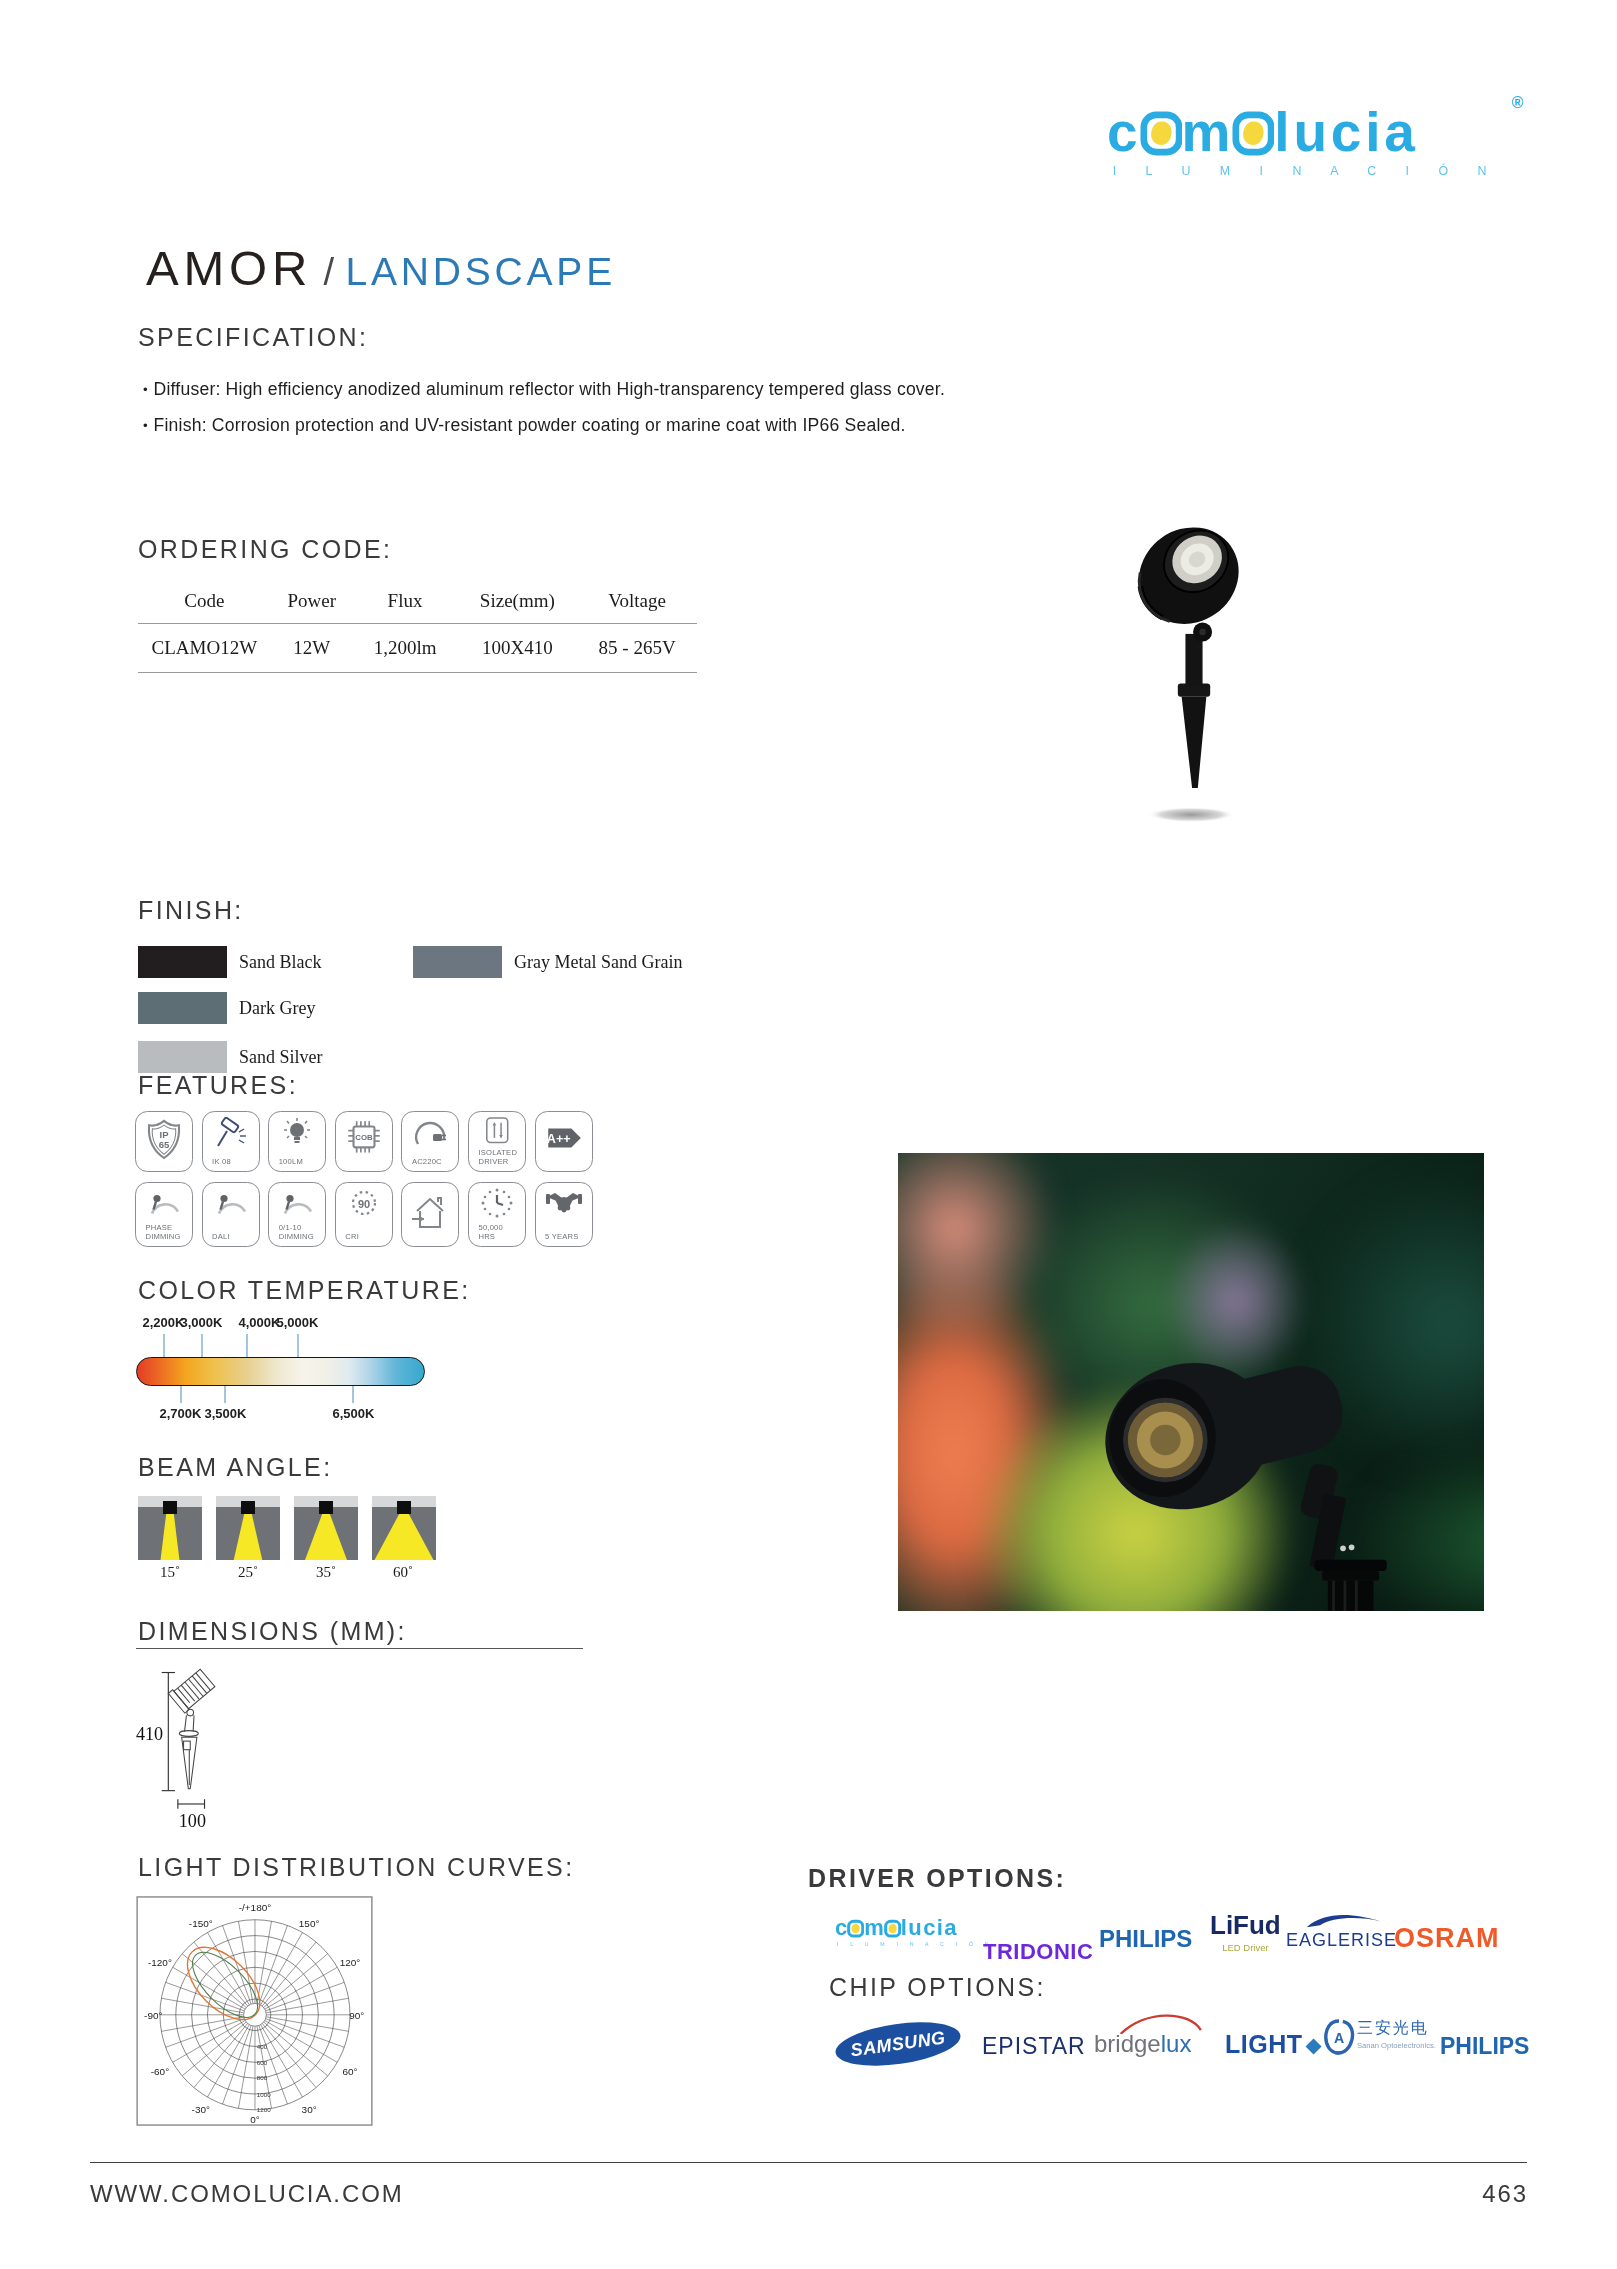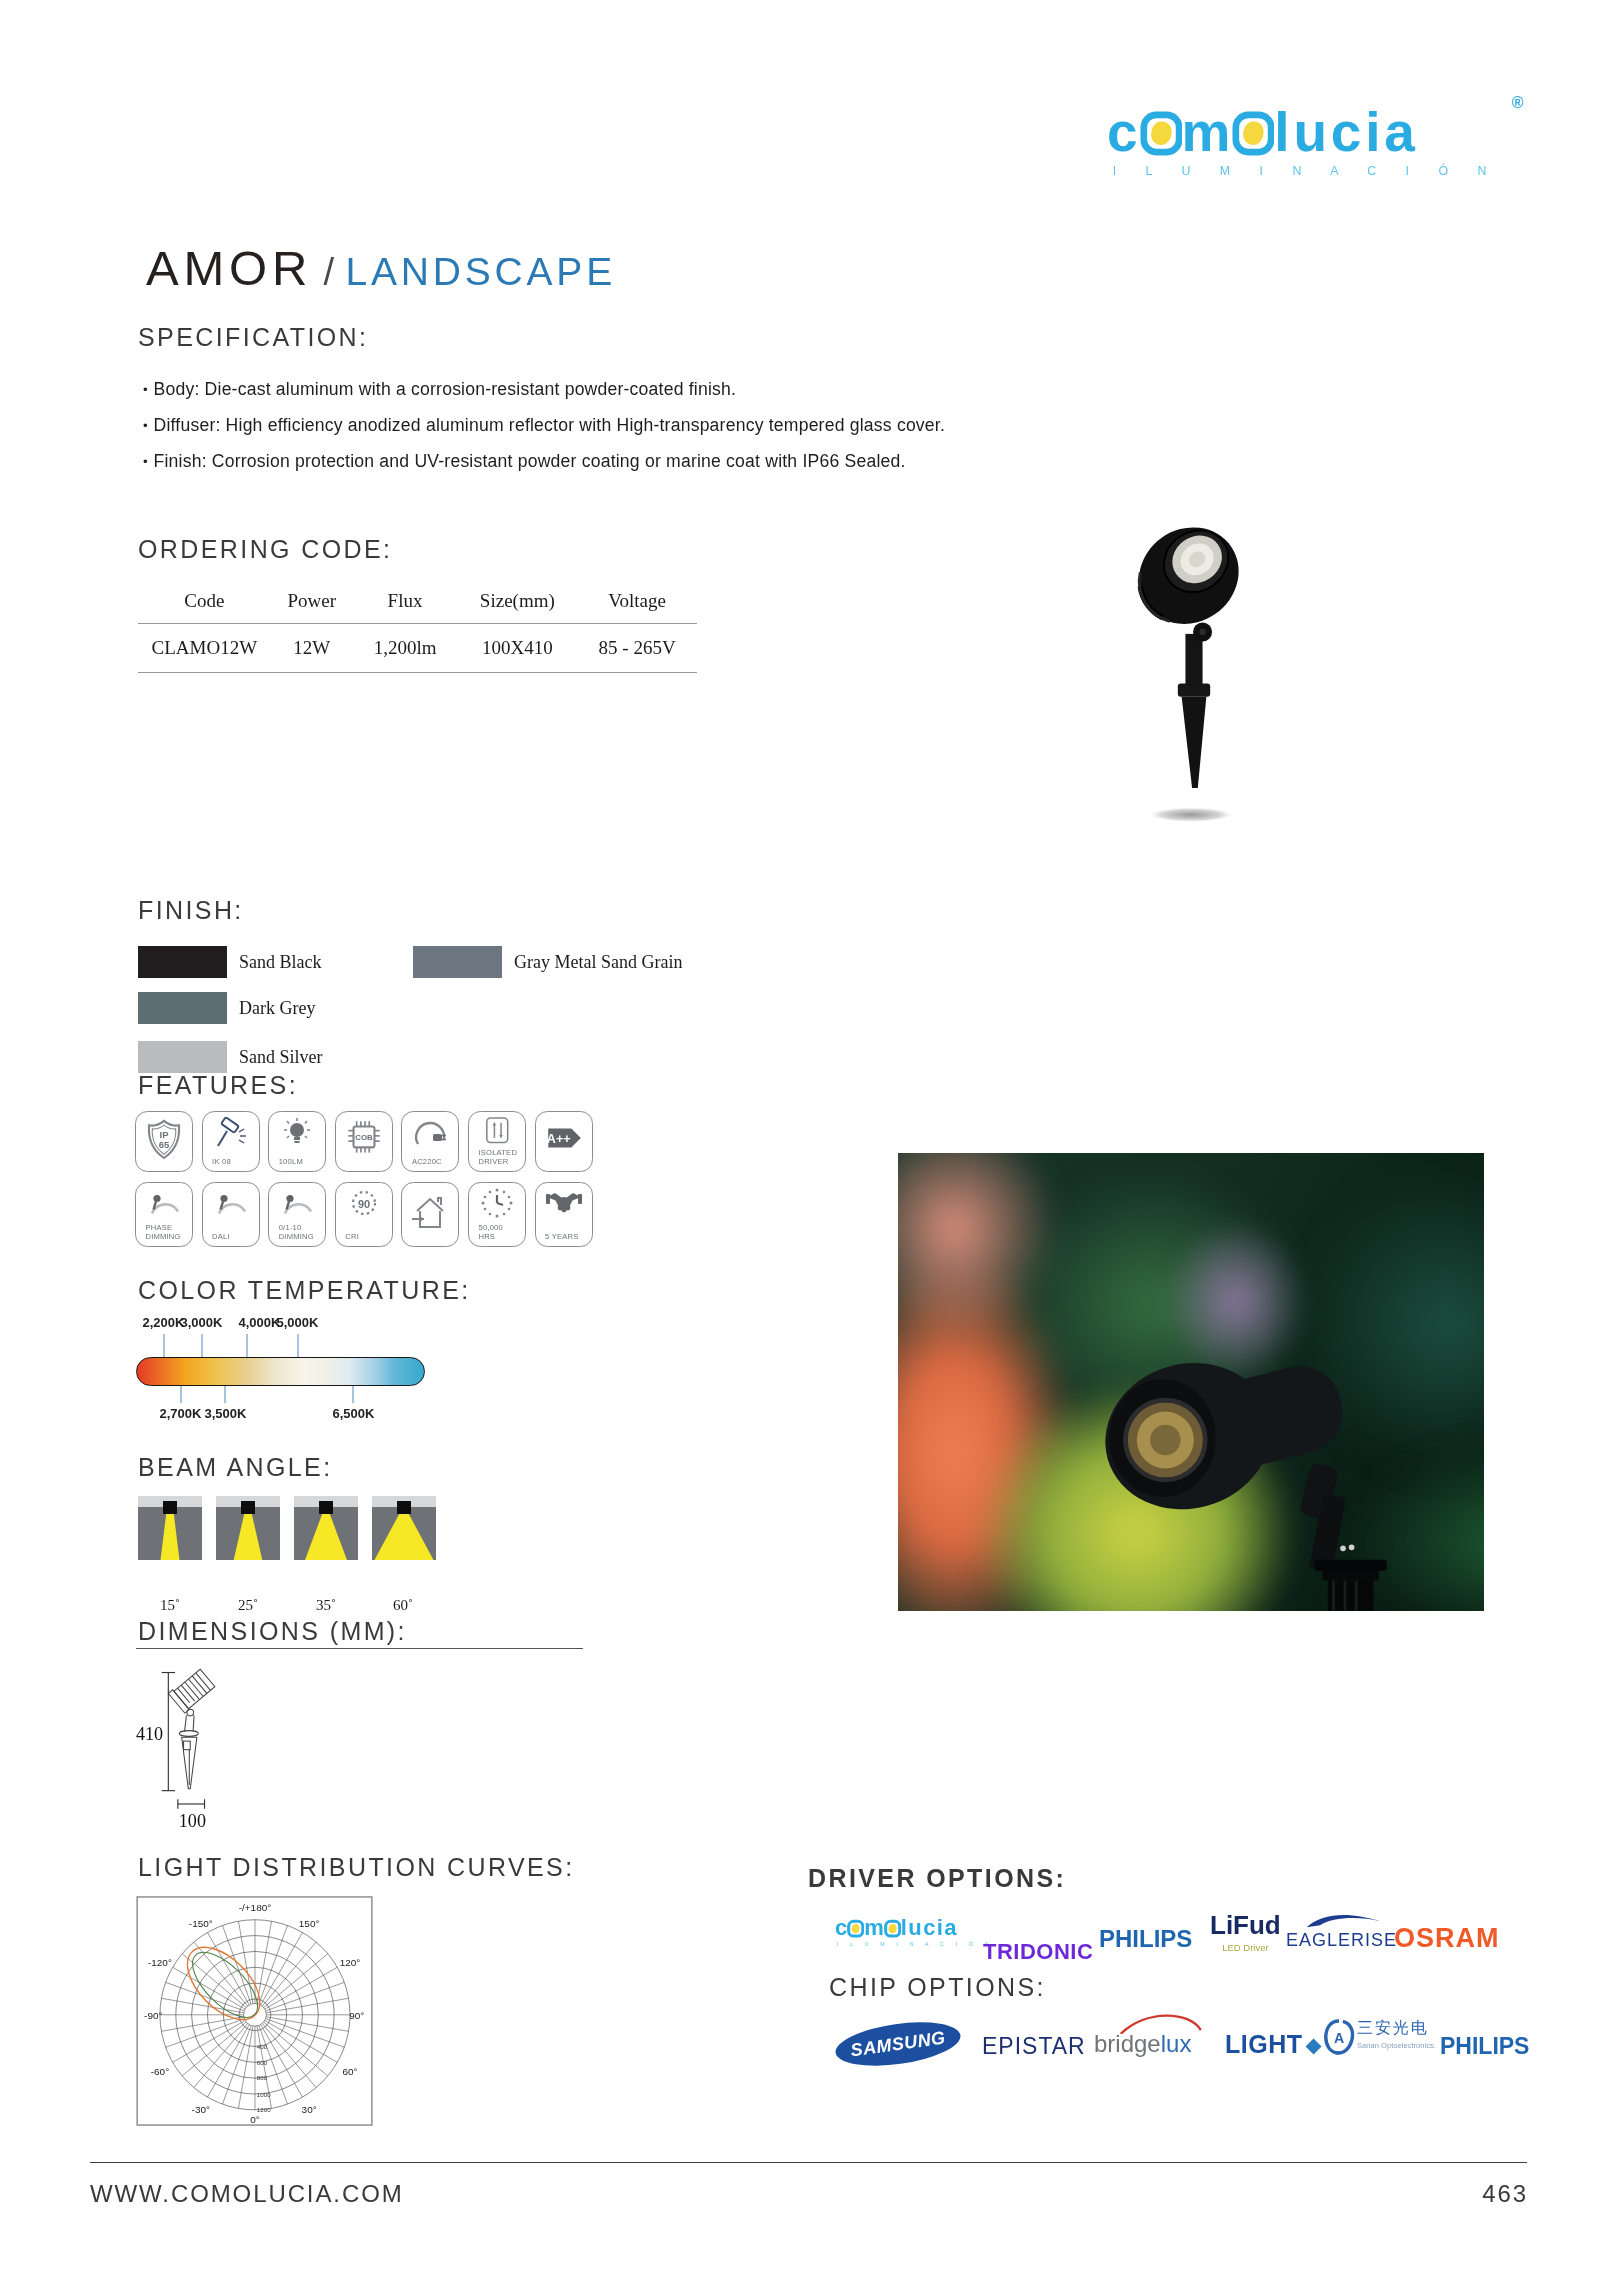--- a/index.html
+++ b/index.html
@@ -47,21 +47,21 @@
   .ct-label{position:absolute;width:67px;text-align:center;font-size:13px;font-weight:700;color:#222;white-space:nowrap;}
   
   .beam-tile{position:absolute;width:64px;height:64px;background:#6e7175;top:1496px;}
   .beam-top{position:absolute;top:0;left:0;right:0;height:11.4px;background:#d6d7d9;}
   .beam-fix{position:absolute;top:4.8px;left:25px;width:14.3px;height:13.3px;background:#0d0d0d;}
   .beam-cone{position:absolute;top:18px;left:0;width:100%;height:46px;background:#f6e825;}
   .bt1 .beam-cone{clip-path:polygon(calc(50% - 3.8px) 0,calc(50% + 3.8px) 0,calc(50% + 9.5px) 100%,calc(50% - 9.5px) 100%);}
   .bt2 .beam-cone{clip-path:polygon(calc(50% - 3.8px) 0,calc(50% + 3.8px) 0,calc(50% + 14.3px) 100%,calc(50% - 14.3px) 100%);}
   .bt3 .beam-cone{clip-path:polygon(calc(50% - 3.8px) 0,calc(50% + 3.8px) 0,calc(50% + 21px) 100%,calc(50% - 21px) 100%);}
   .bt4 .beam-cone{clip-path:polygon(calc(50% - 4.8px) 0,calc(50% + 4.8px) 0,calc(50% + 29.5px) 100%,calc(50% - 29.5px) 100%);}
-  .beam-deg{position:absolute;top:1597px;width:48px;text-align:center;font-family:"Liberation Serif",serif;font-size:15px;color:#1c1c1c;}
+  .beam-deg{position:absolute;top:1564px;width:48px;text-align:center;font-family:"Liberation Serif",serif;font-size:15px;color:#1c1c1c;}
   
   .rule{position:absolute;height:1.9px;background:#4a4a4a;}
   
   .photo{position:absolute;left:898px;top:1153px;width:586px;height:458px;overflow:hidden;
     background:linear-gradient(120deg,#16342a 0%,#143024 35%,#0c241a 65%,#07160f 100%);}
   .blob{position:absolute;border-radius:50%;}
   
   .brandtext{white-space:nowrap;font-weight:700;}
   .mini-logo-row{display:flex;align-items:center;}
   .mini-letter{font-size:22px;font-weight:700;color:#2aabe2;line-height:22px;}
@@ -92,21 +92,20 @@
   </div>
 
   <div class="title-row">
     <span class="title-product">AMOR</span>
     <span class="title-slash">/</span>
     <span class="title-category">LANDSCAPE</span>
   </div>
 
   <div class="h" style="left:138px;top:323px;">SPECIFICATION:</div>
   <div class="spec-list">
-    <div class="spec-item"><span class="dot">•</span><span>Body: Die-cast aluminum with a corrosion-resistant powder-coated finish.</span></div>
     <div class="spec-item"><span class="dot">•</span><span>Diffuser: High efficiency anodized aluminum reflector with High-transparency tempered glass cover.</span></div>
     <div class="spec-item"><span class="dot">•</span><span>Finish: Corrosion protection and UV-resistant powder coating or marine coat with IP66 Sealed.</span></div>
   </div>
 
   <div class="h" style="left:138px;top:535px;">ORDERING CODE:</div>
   <div class="otable">
     <div class="row head">
       <div class="cell c0">Code</div>
       <div class="cell c1">Power</div>
       <div class="cell c2">Flux</div>

